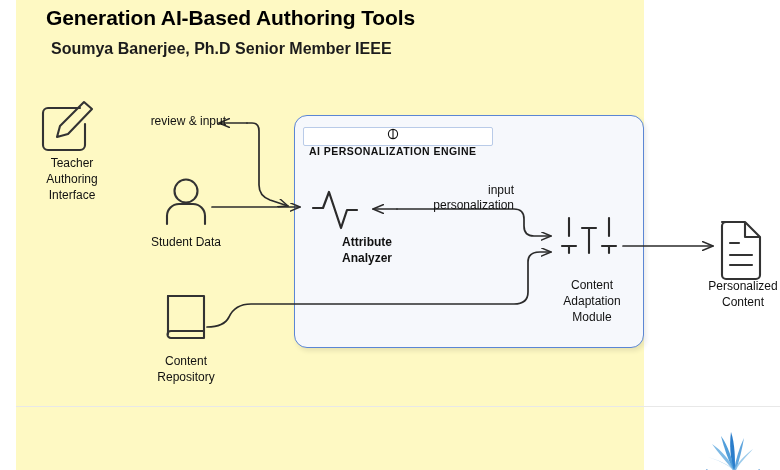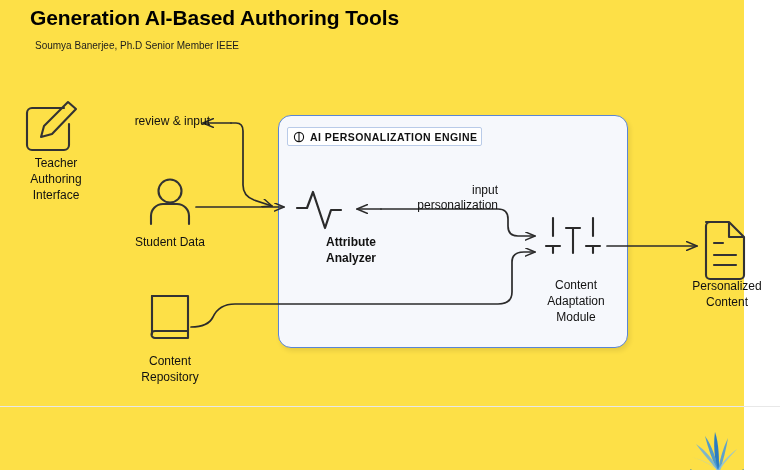--- a/index.html
+++ b/index.html
@@ -10,41 +10,41 @@
   body {
     width: 780px;
     height: 470px;
     position: relative;
     overflow: hidden;
     font-family: "Liberation Sans", sans-serif;
     color: #1a1a1a;
   }
   #slide {
     position: absolute;
-    left: 0; top: 0;
-    width: 744px; height: 470px;
-    background: #fde047;
+    left: 16px; top: 0;
+    width: 628px; height: 470px;
+    background: #fef9c3;
   }
   
   #title {
     position: absolute;
     left: 30px;
     top: 6px;
     font-size: 21px;
     font-weight: bold;
     letter-spacing: -0.1px;
     color: #000000;
     white-space: nowrap;
   }
   #subtitle {
     position: absolute;
     left: 35px;
     top: 40px;
-    font-size: 10px;
-    font-weight: normal;
+    font-size: 16px;
+    font-weight: bold;
     color: #1c1c1c;
     white-space: nowrap;
   }
   
   #diagram {
     position: absolute;
     left: 0; top: 0;
     width: 780px;
     height: 470px;
   }
@@ -78,25 +78,26 @@
     box-sizing: border-box;
   }
   #engine-badge {
     position: absolute;
     left: 287px;
     top: 127px;
     height: 19px;
     display: flex;
     align-items: center;
     gap: 5px;
-    padding: 0 4px 0 5px;
+    padding: 0 16px 0 5px;
     background: #ffffff;
     border: 1px solid #b9cbe8;
     border-radius: 2px;
     box-sizing: border-box;
+    flex-direction: column;
   }
   #engine-badge .badge-text {
     font-size: 10.5px;
     font-weight: bold;
     letter-spacing: 0.45px;
     color: #111111;
     white-space: nowrap;
   }
   
   #footer-divider {

